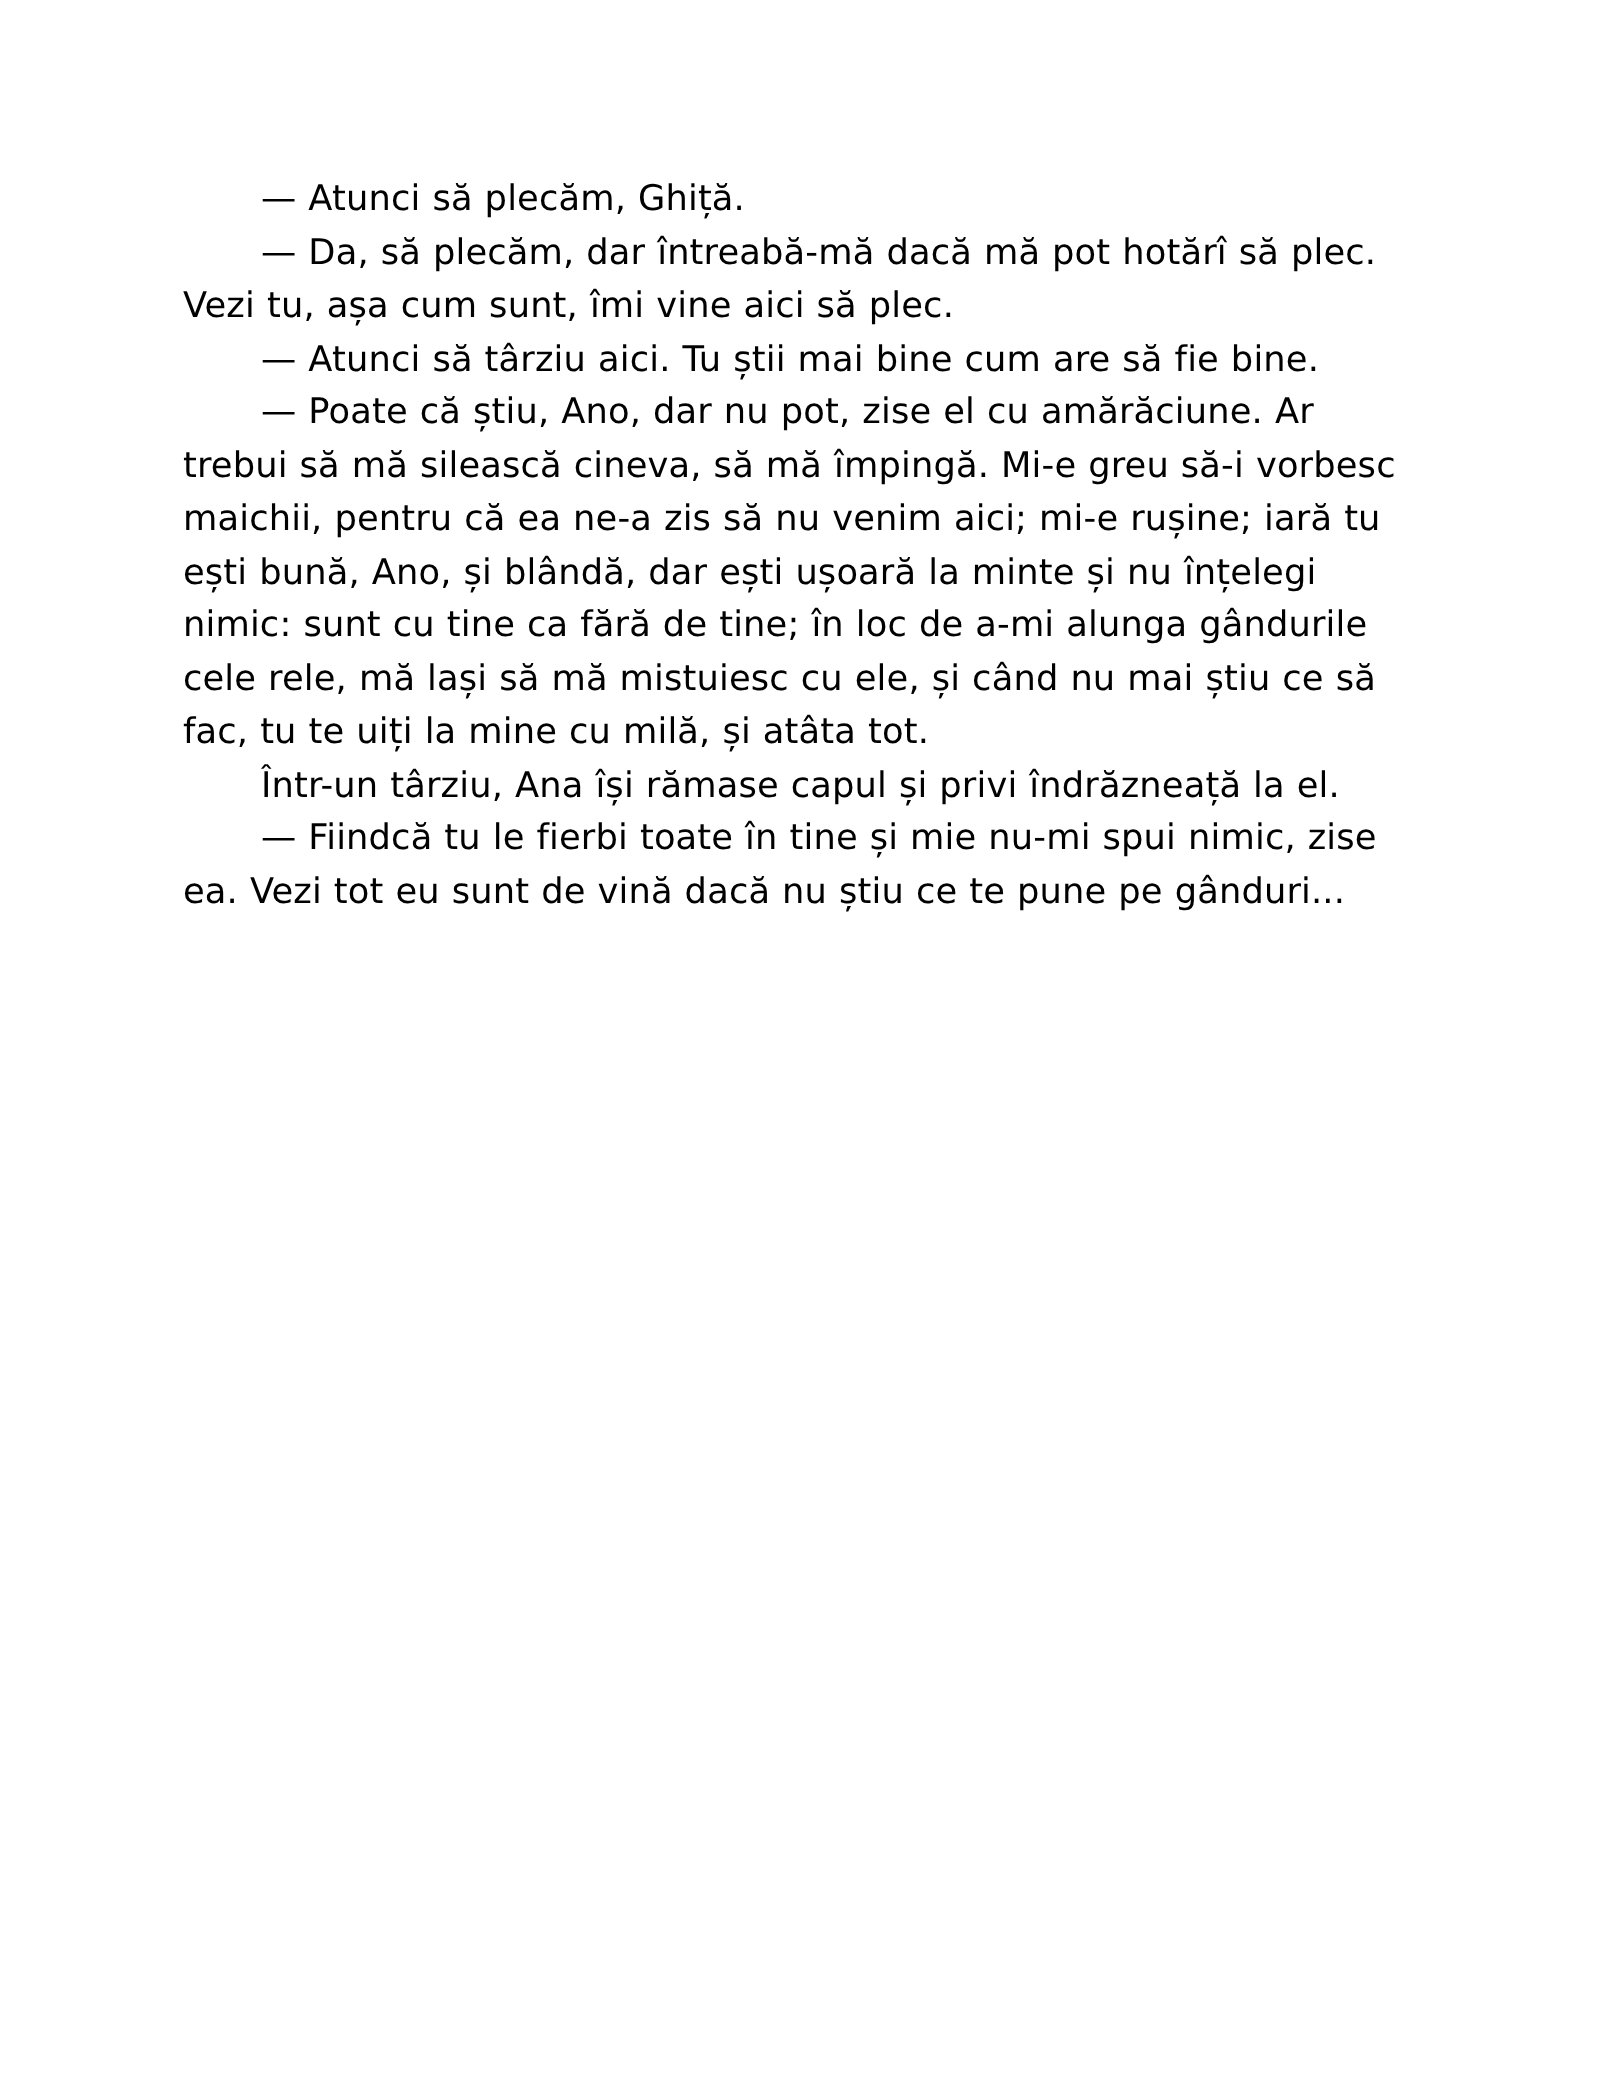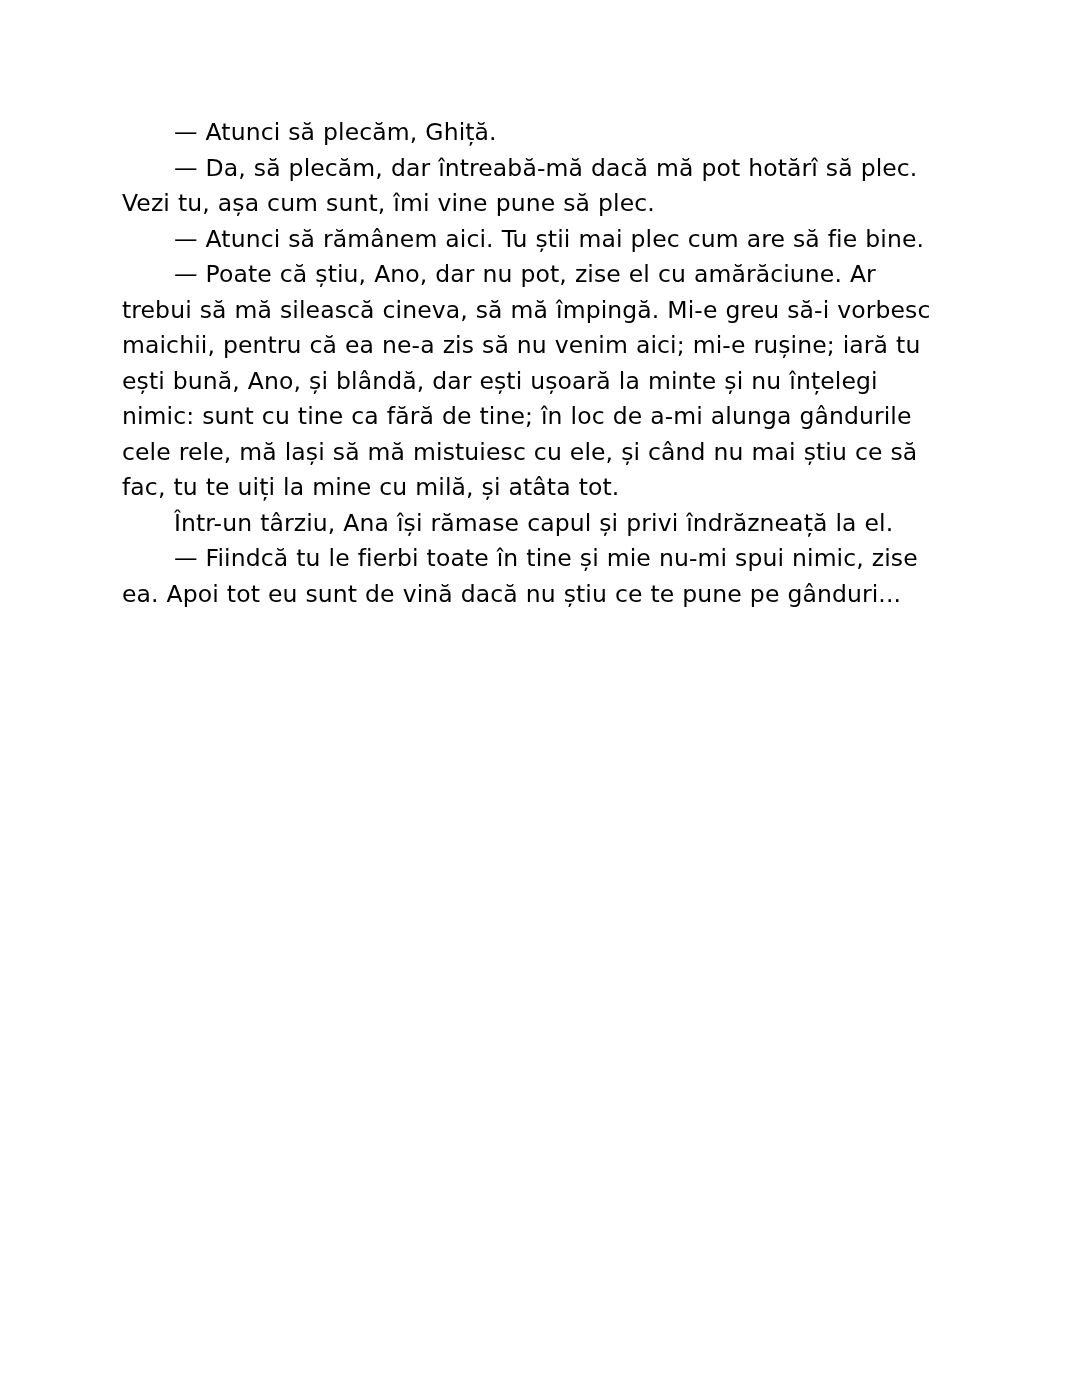--- a/index.html
+++ b/index.html
@@ -36,19 +36,19 @@
     word-spacing: 0.4px;
     text-indent: 52px;
   }
 </style>
 </head>
 <body>
 
 <div class="page">
   <div class="text-body">
     <p class="para">— Atunci să plecăm, Ghiță.</p>
-    <p class="para">— Da, să plecăm, dar întreabă-mă dacă mă pot hotărî să plec. Vezi tu, așa cum sunt, îmi vine pune să plec.</p>
-    <p class="para">— Atunci să rămânem aici. Tu știi mai plec cum are să fie bine.</p>
+    <p class="para">— Da, să plecăm, dar întreabă-mă dacă mă pot hotărî să plec. Vezi tu, așa cum sunt, îmi vine aici să plec.</p>
+    <p class="para">— Atunci să târziu aici. Tu știi mai bine cum are să fie bine.</p>
     <p class="para">— Poate că știu, Ano, dar nu pot, zise el cu amărăciune. Ar trebui să mă silească cineva, să mă împingă. Mi-e greu să-i vorbesc maichii, pentru că ea ne-a zis să nu venim aici; mi-e rușine; iară tu ești bună, Ano, și blândă, dar ești ușoară la minte și nu înțelegi nimic: sunt cu tine ca fără de tine; în loc de a-mi alunga gândurile cele rele, mă lași să mă mistuiesc cu ele, și când nu mai știu ce să fac, tu te uiți la mine cu milă, și atâta tot.</p>
     <p class="para">Într-un târziu, Ana își rămase capul și privi îndrăzneață la el.</p>
-    <p class="para">— Fiindcă tu le fierbi toate în tine și mie nu-mi spui nimic, zise ea. Apoi tot eu sunt de vină dacă nu știu ce te pune pe gânduri...</p>
+    <p class="para">— Fiindcă tu le fierbi toate în tine și mie nu-mi spui nimic, zise ea. Vezi tot eu sunt de vină dacă nu știu ce te pune pe gânduri...</p>
   </div>
 </div>
 
 </body></html>

